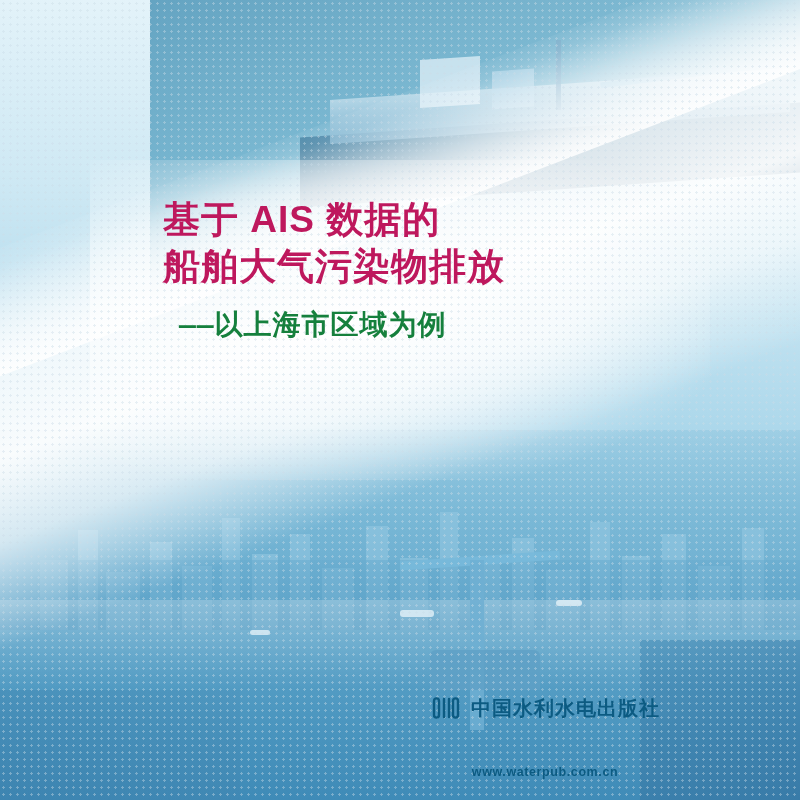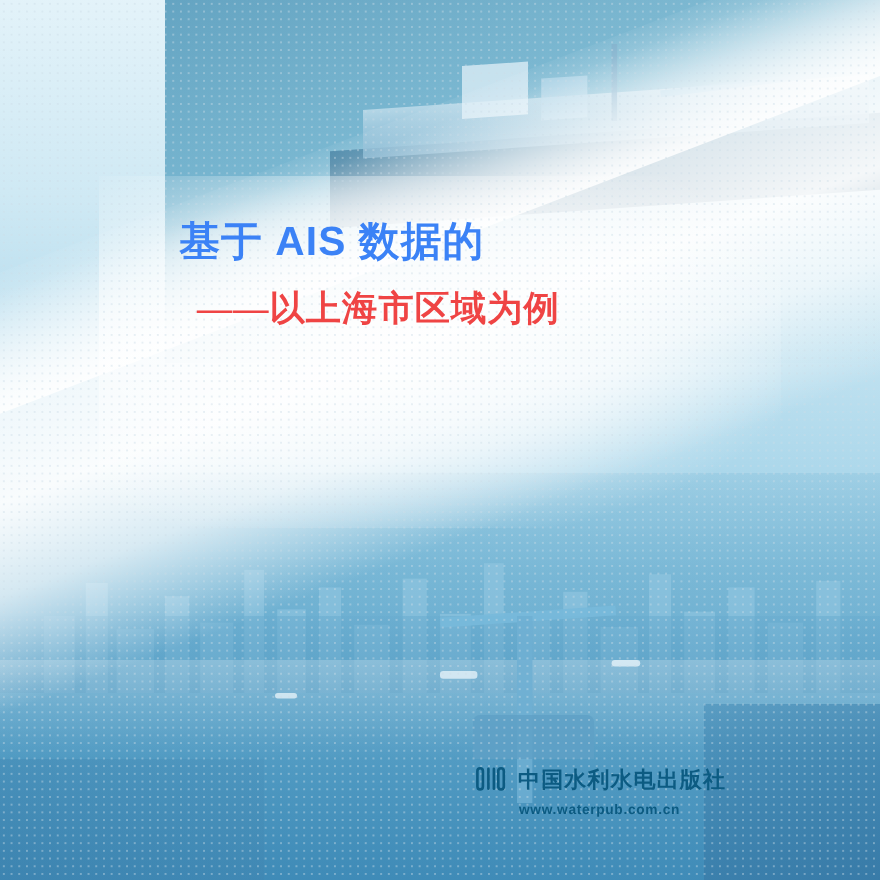--- a/index.html
+++ b/index.html
@@ -228,31 +228,31 @@
     left: 163px;
     top: 196px;
     width: 560px;
   }
   .title-line {
     font-family: "Liberation Sans", "DejaVu Sans", sans-serif;
     font-size: 37px;
     font-weight: 700;
     line-height: 47px;
     letter-spacing: 1px;
-    color: #3b82f6;
+    color: #be185d;
     white-space: nowrap;
   }
   .subtitle {
     margin-top: 16px;
     margin-left: 16px;
-    font-family: Liberation Serif, serif;
-    font-size: 32px;
+    font-family: Liberation Mono, monospace;
+    font-size: 28px;
     font-weight: 700;
     letter-spacing: 1px;
-    color: #ef4444;
+    color: #15803d;
     white-space: nowrap;
   }
   .authors {
     position: absolute;
     left: 166px;
     top: 415px;
     font-family: "Liberation Sans", "DejaVu Sans", sans-serif;
     font-size: 17px;
     font-weight: 600;
     letter-spacing: 2px;
@@ -262,20 +262,21 @@
   .authors .sep { display: inline-block; width: 18px; }
 
   
   .publisher {
     position: absolute;
     left: 430px;
     top: 694px;
     display: flex;
     flex-direction: column;
     align-items: center;
+    gap: 36px;
   }
   .pub-row {
     display: flex;
     align-items: center;
     gap: 9px;
   }
   .pub-mark {
     width: 32px;
     height: 28px;
     flex: 0 0 auto;
@@ -351,20 +352,21 @@
   <div class="diagonal-edge"></div>
   <div class="title-wash"></div>
 
   <div class="dots"></div>
   <div class="dots-dark"></div>
 
   <div class="text-layer">
 
     <div class="title-group">
       <div class="title-line">基于 AIS 数据的</div>
+      <div class="title-line">船舶大气污染物排放</div>
       <div class="subtitle">——以上海市区域为例</div>
     </div>
 
 
     <div class="publisher">
       <div class="pub-row">
         <span class="pub-mark">
           <svg width="32" height="28" viewBox="0 0 32 28" aria-hidden="true">
             <g fill="none" stroke="#0c5b82" stroke-width="2.4" stroke-linecap="round">
               <path d="M4 7 C4 3.5, 9 3.5, 9 7 L9 21 C9 24.5, 4 24.5, 4 21 Z"></path>

